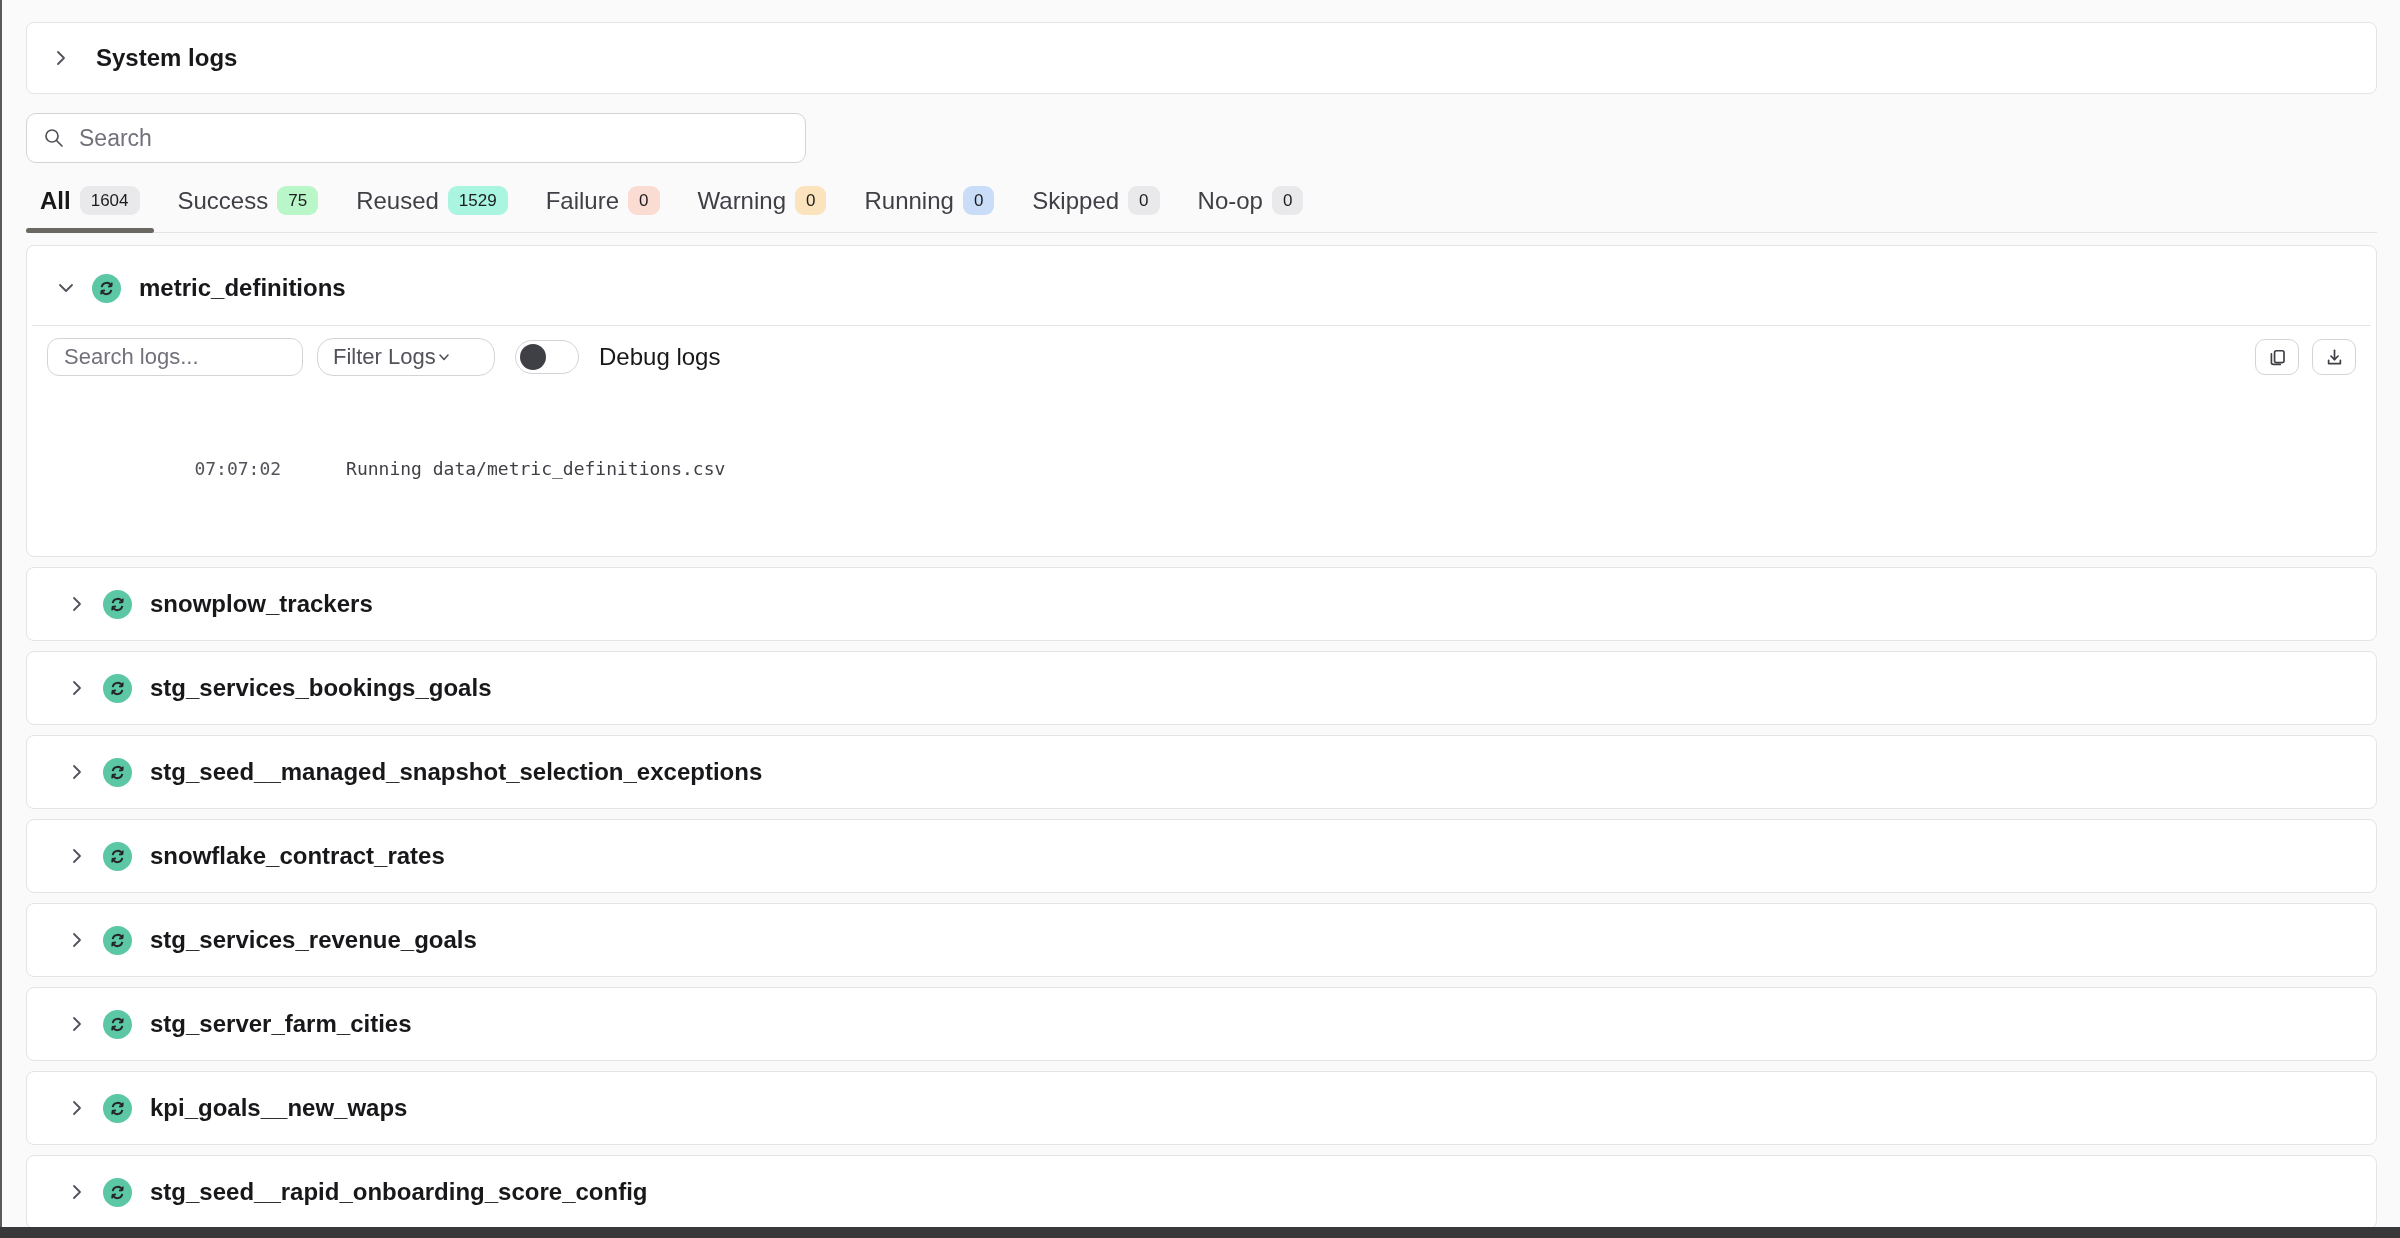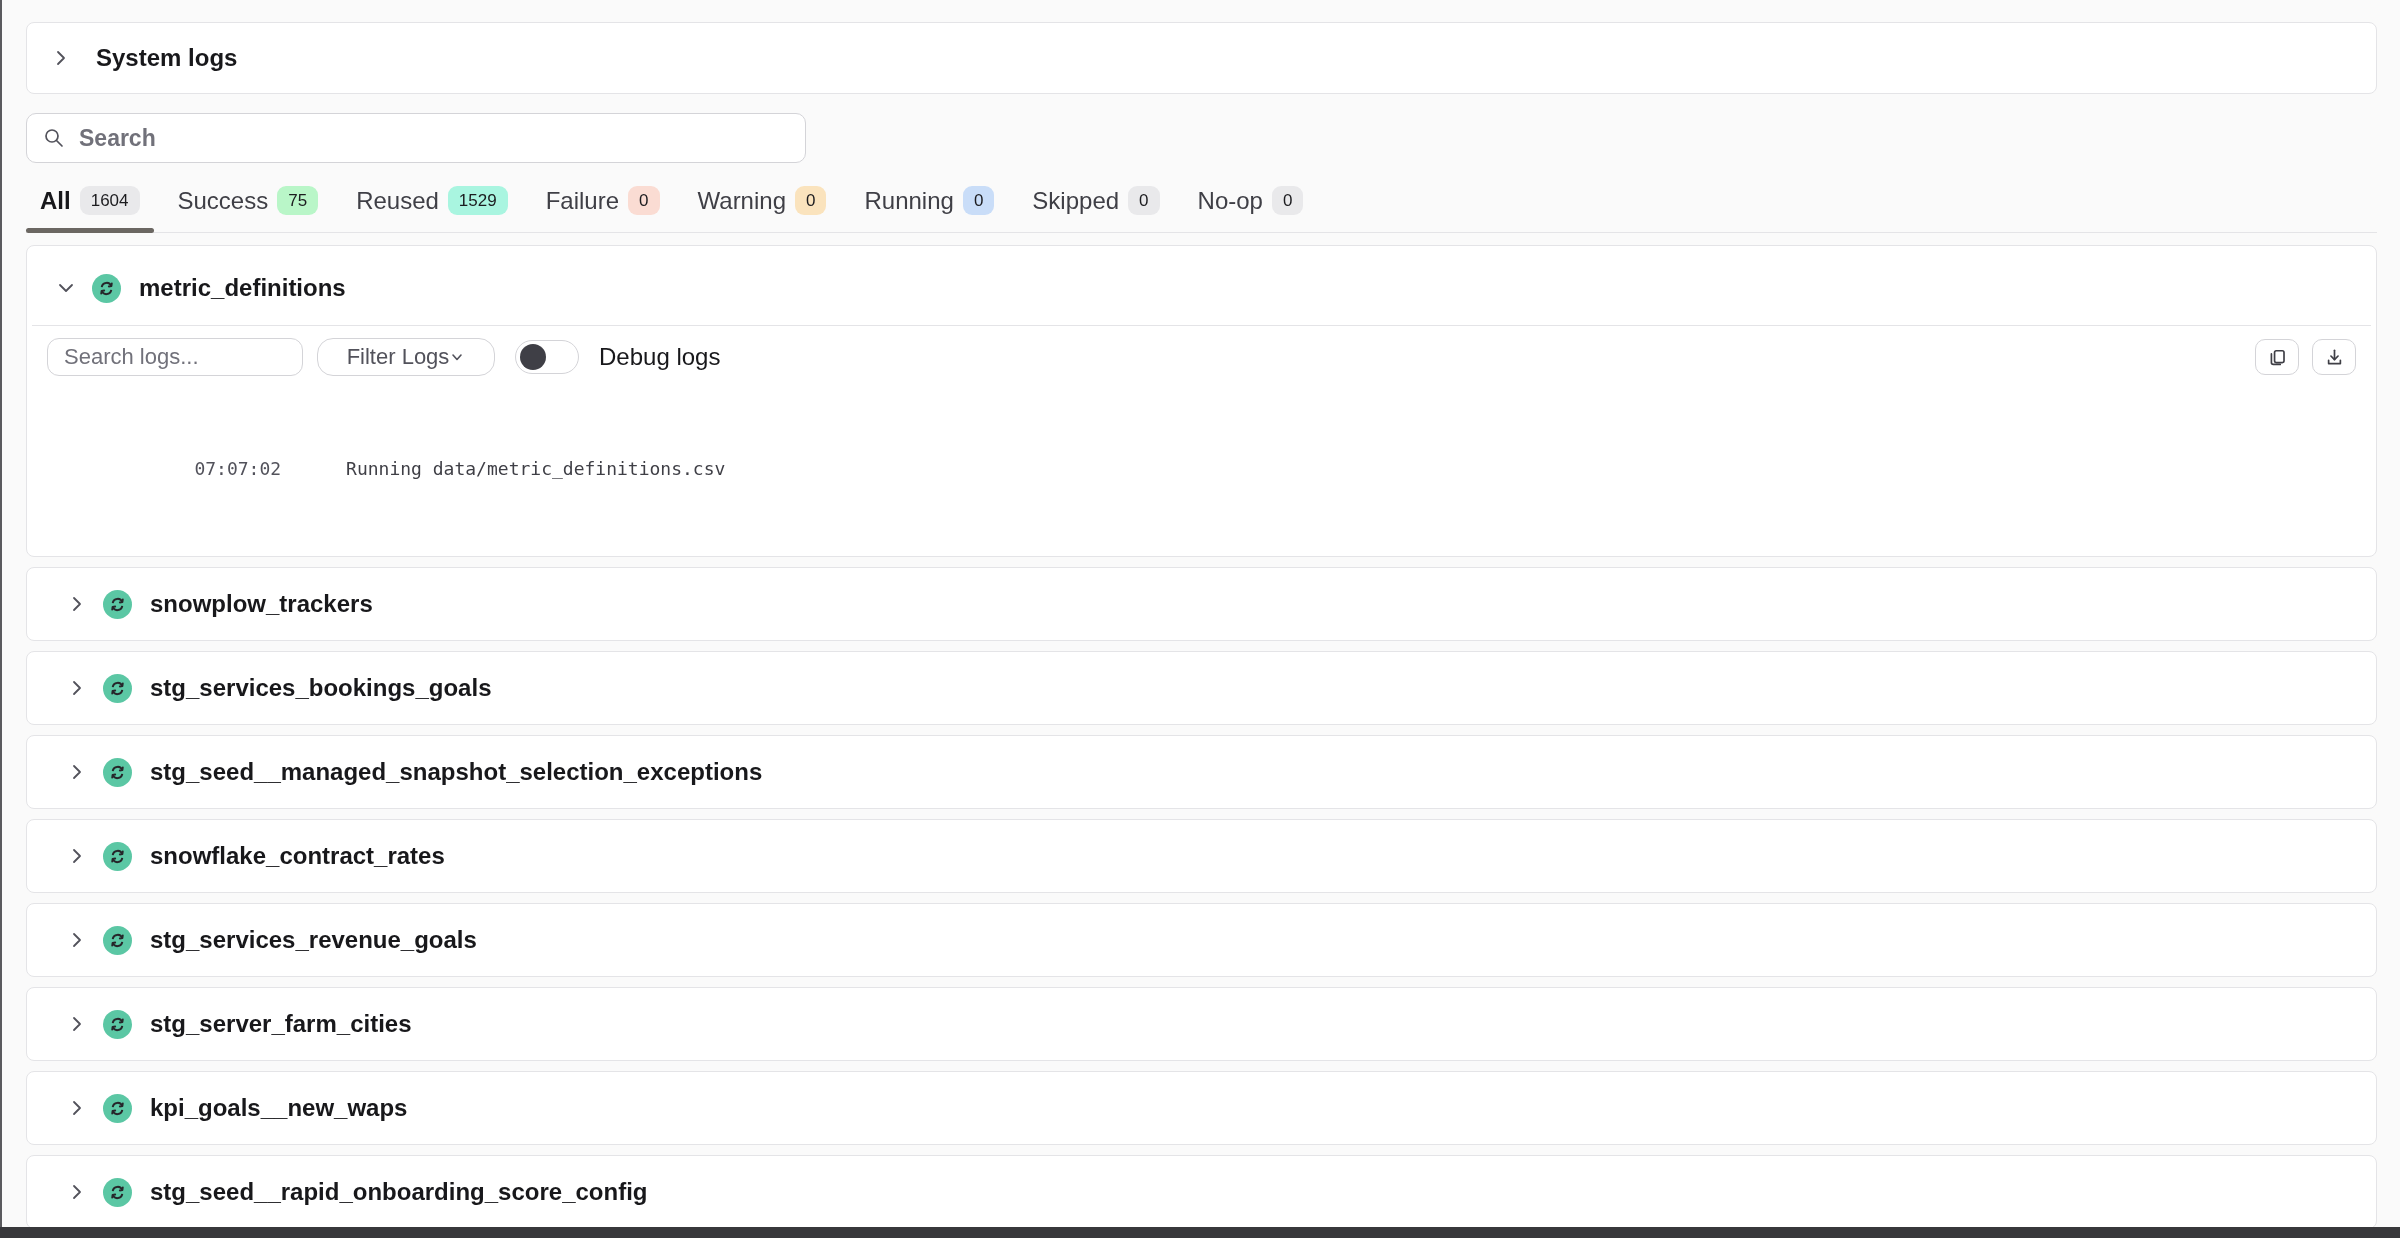--- a/index.html
+++ b/index.html
@@ -41,21 +41,21 @@
     border:1px solid #d4d4d8;
     border-radius:10px;
     display:flex; align-items:center;
     padding:0 16px;
   }
   .search-box svg { width:22px; height:22px; flex:0 0 auto; }
   .search-box input {
     border:none; outline:none; background:transparent;
     font-family:"Liberation Sans", sans-serif;
     font-size:23px; color:#0f172a;
-    margin-left:14px; width:100%;font-weight:bold;
+    margin-left:14px; width:100%;
   }
   .search-box input::placeholder { color:#71717a; }
 
   
   .tabs {
     margin-top:16px;
     display:flex; align-items:stretch; gap:10px;
     border-bottom:1px solid #e4e4e7;
     height:54px;
   }
@@ -113,21 +113,21 @@
     font-size:22px; color:#18181b;
     padding:0 16px;
     outline:none;
   }
   .log-search::placeholder { color:#71717a; }
   .filter-btn {
     margin-left:14px;
     width:178px; height:38px;
     border:1px solid #d4d4d8; border-radius:16px;
     background:#fff;
-    display:flex; align-items:center; justify-content:center;
+    display:flex; align-items:center; justify-content:flex-start;
     padding:0 15px;
     font-size:22px; color:#52525b;
     cursor:pointer;
   }
   .filter-btn svg { width:16px; height:16px; }
   .toggle {
     margin-left:20px;
     width:64px; height:34px;
     border:1px solid #d4d4d8; border-radius:17px;
     background:#fff;

